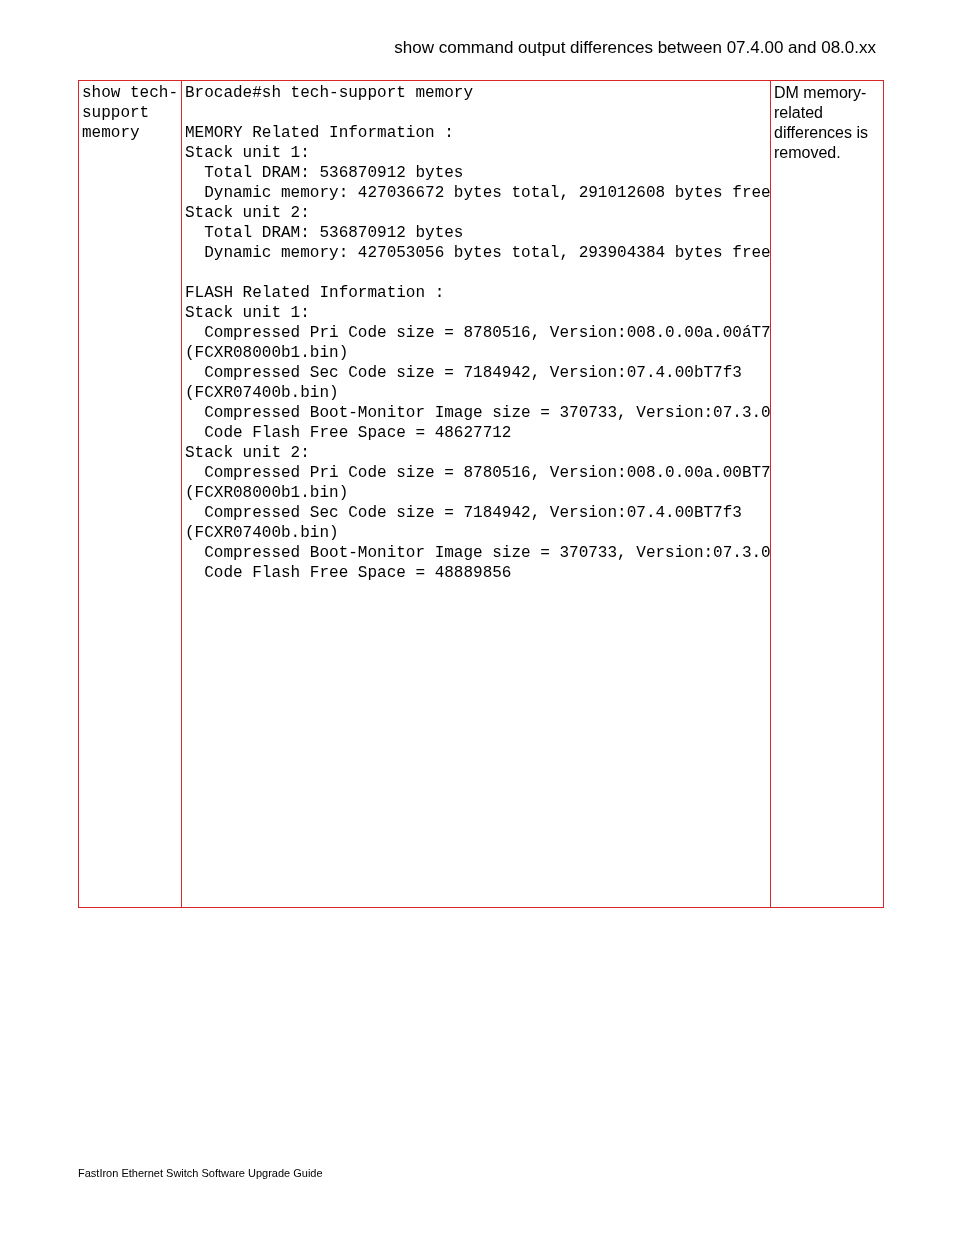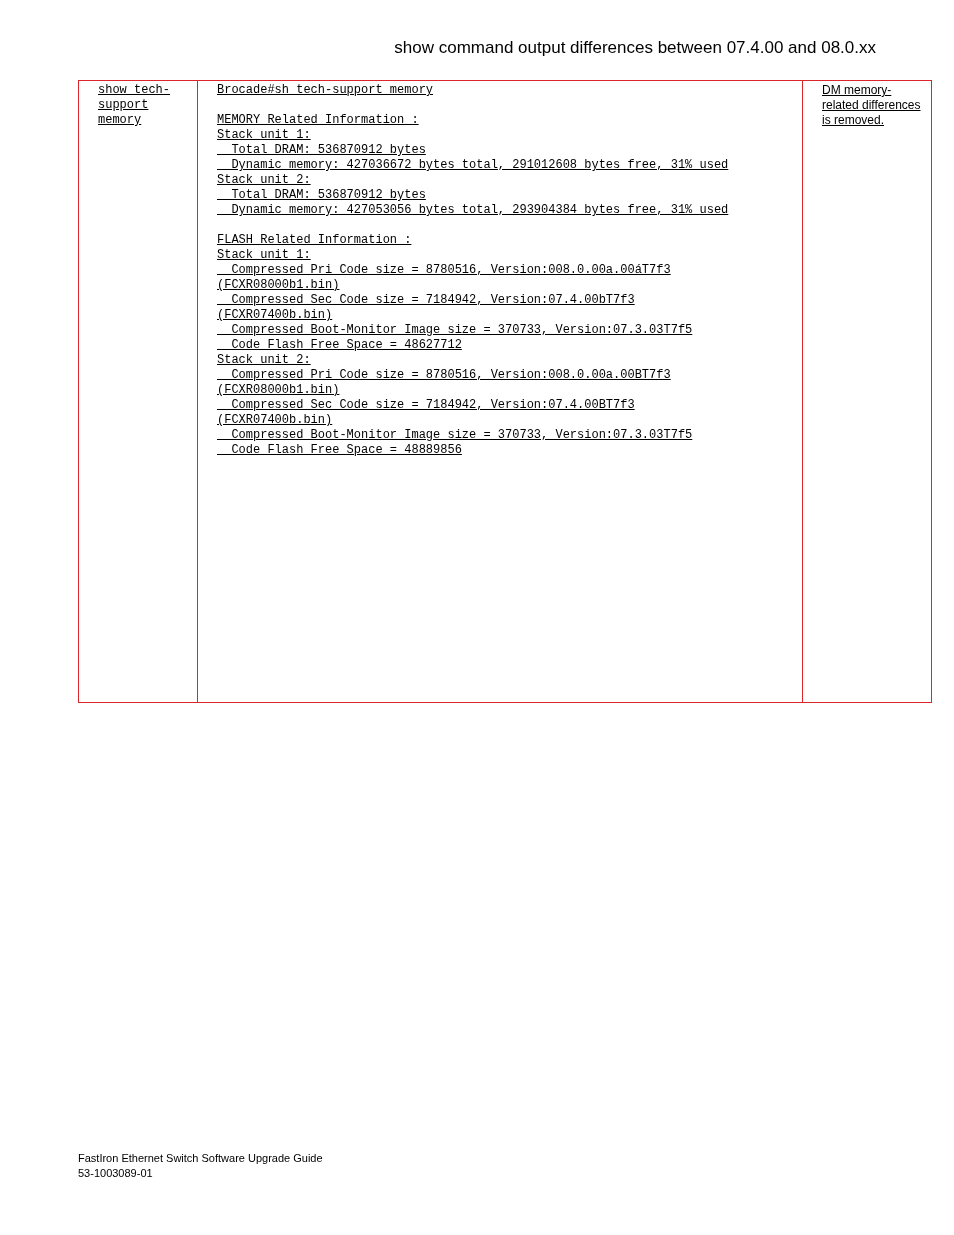--- a/index.html
+++ b/index.html
@@ -27,24 +27,23 @@
     color: #000;
   }
   table.diff {
     border-collapse: collapse;
     width: 100%;
     table-layout: fixed;
   }
   table.diff td {
     border: 1px solid #d9262a;
     vertical-align: top;
-    padding: 2px 3px 4px 19px;
-    font-size: 12px;
+    padding: 2px 3px 4px 3px;
+    font-size: 16px;
     line-height: 1.25;
-    text-decoration: underline;
   }
   td.col-cmd   { width: 96px; }
   td.col-out   { width: 582px; }
   td.col-note  { width: 106px; }
   td.mono {
     font-family: "Courier New", Courier, monospace;
     font-size: 12.5px;
     white-space: pre;
     overflow: hidden;
   }
@@ -116,16 +115,15 @@
 
 
 </td>
       <td class="col-note sans">DM memory-related differences is removed.</td>
     </tr>
   </tbody>
     </table>
 
   <div class="footer">
     <div>FastIron Ethernet Switch Software Upgrade Guide</div>
-    <div>53-1003089-01</div>
   </div>
 
 </div>
 
 </body></html>

